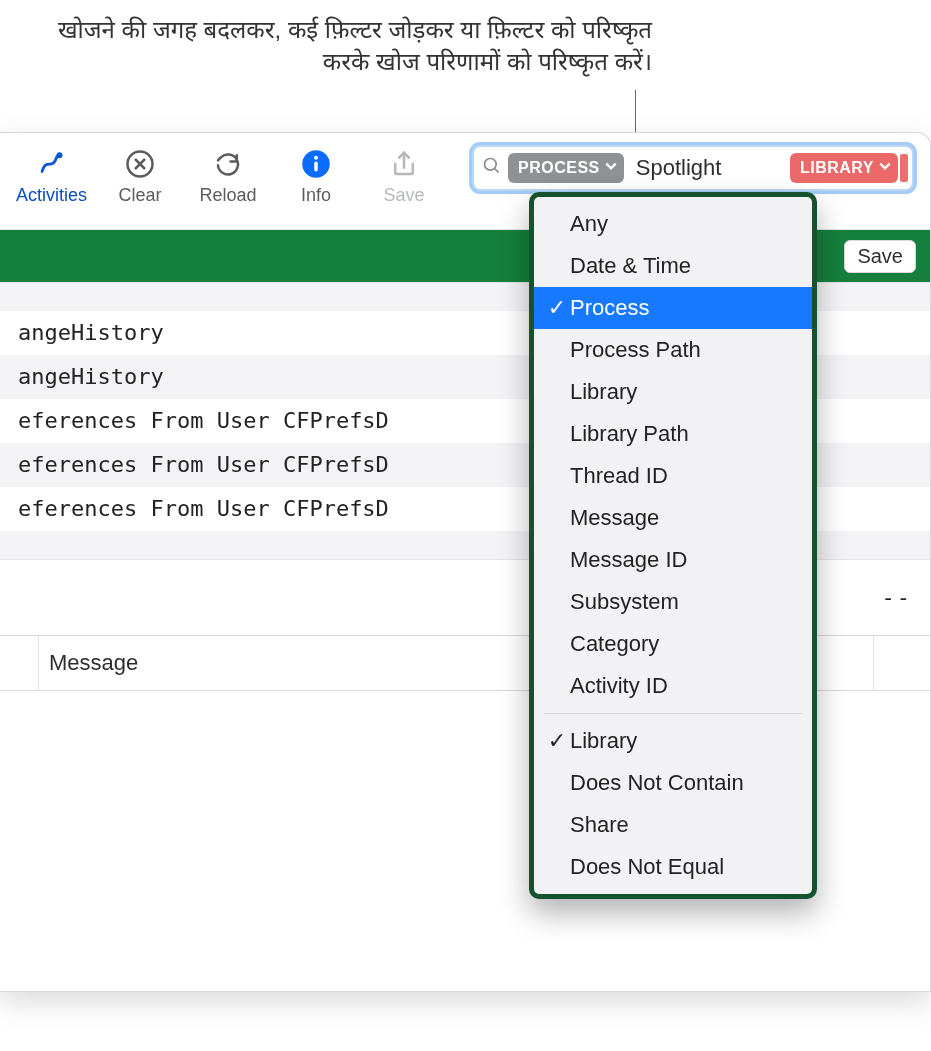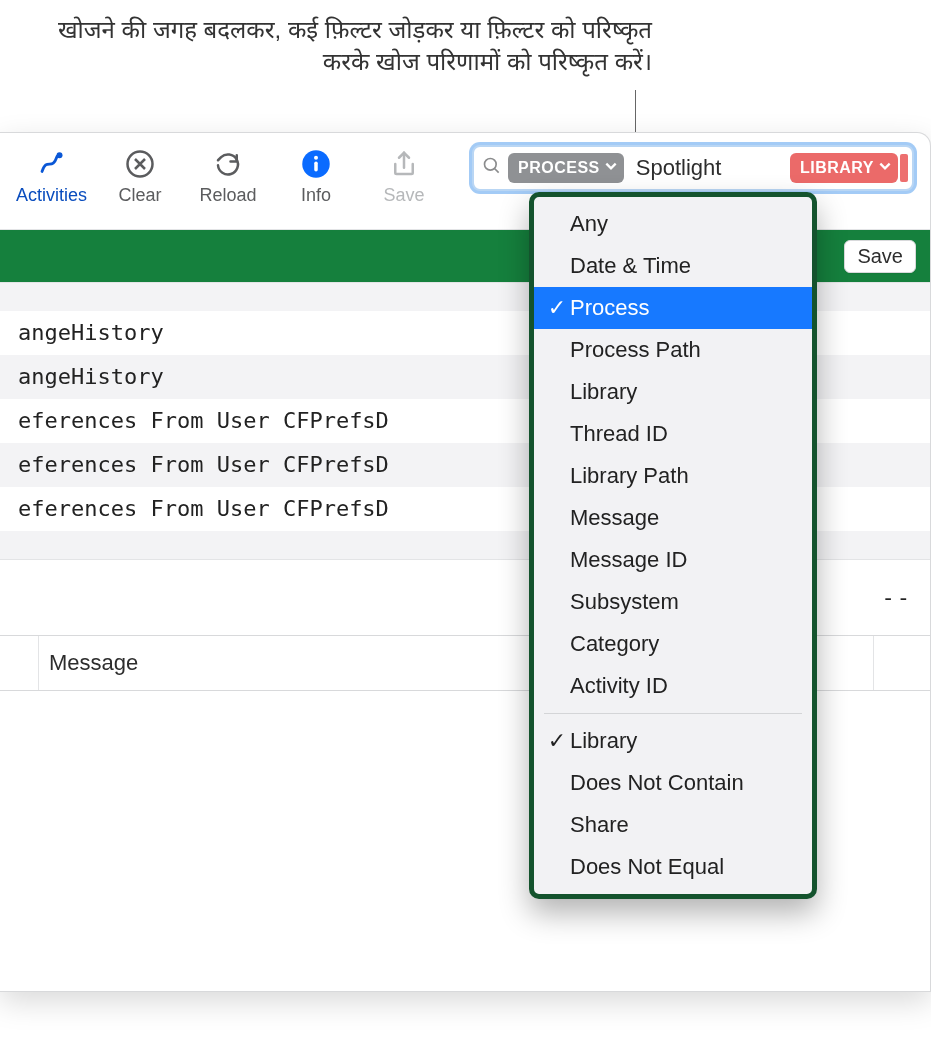--- a/index.html
+++ b/index.html
@@ -369,25 +369,25 @@
     <div class="mitem">
       <span class="tick"></span>
       <span>Process Path</span>
     </div>
     <div class="mitem">
       <span class="tick"></span>
       <span>Library</span>
     </div>
     <div class="mitem">
       <span class="tick"></span>
+      <span>Library Path</span>
+    </div>
+    <div class="mitem">
+      <span class="tick"></span>
       <span>Thread ID</span>
-    </div>
-    <div class="mitem">
-      <span class="tick"></span>
-      <span>Library Path</span>
     </div>
     <div class="mitem">
       <span class="tick"></span>
       <span>Message</span>
     </div>
     <div class="mitem">
       <span class="tick"></span>
       <span>Message ID</span>
     </div>
     <div class="mitem">

